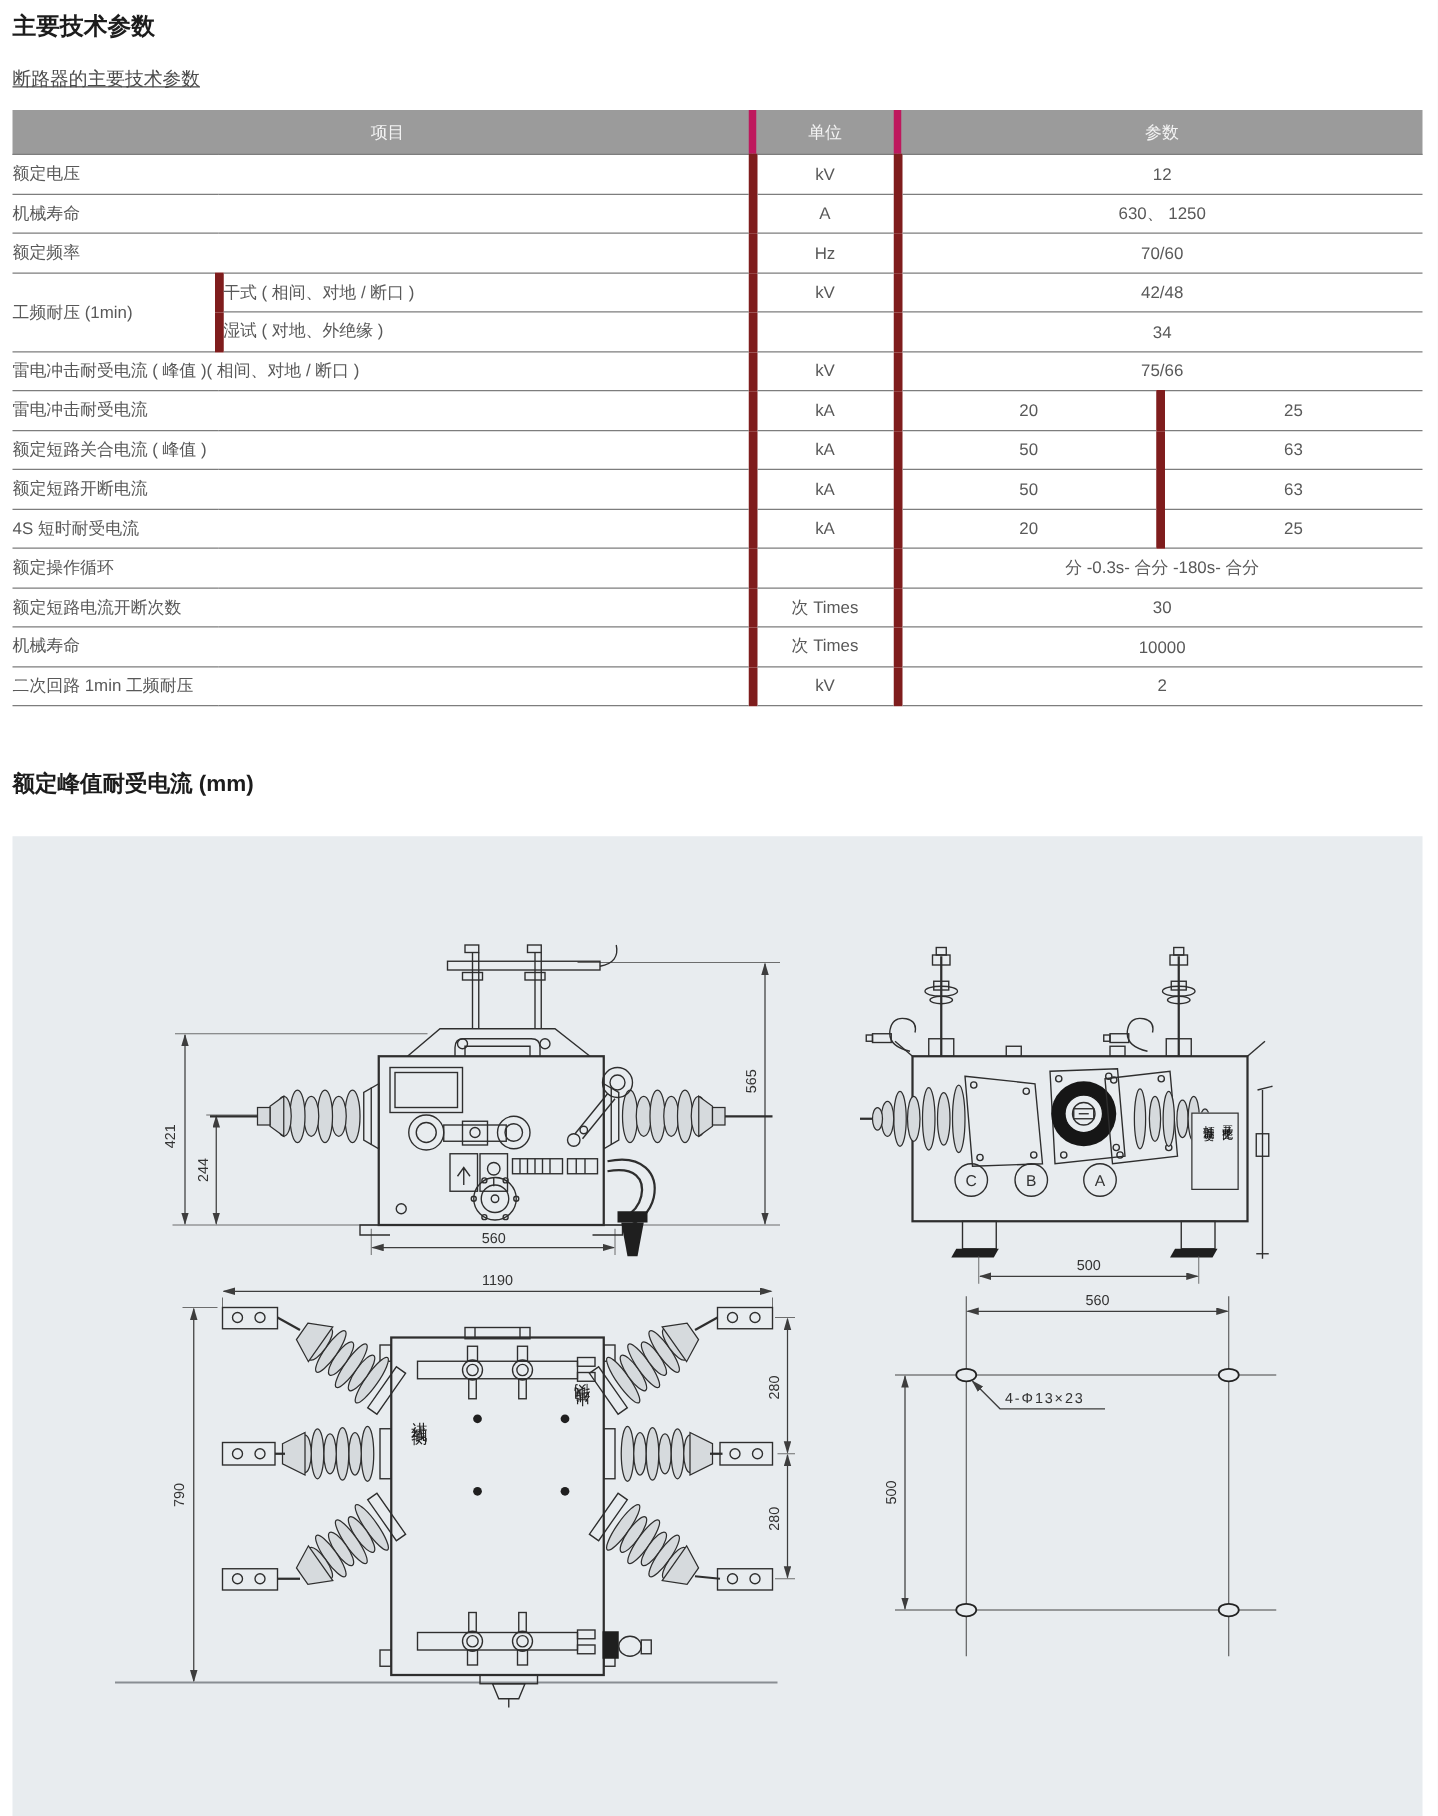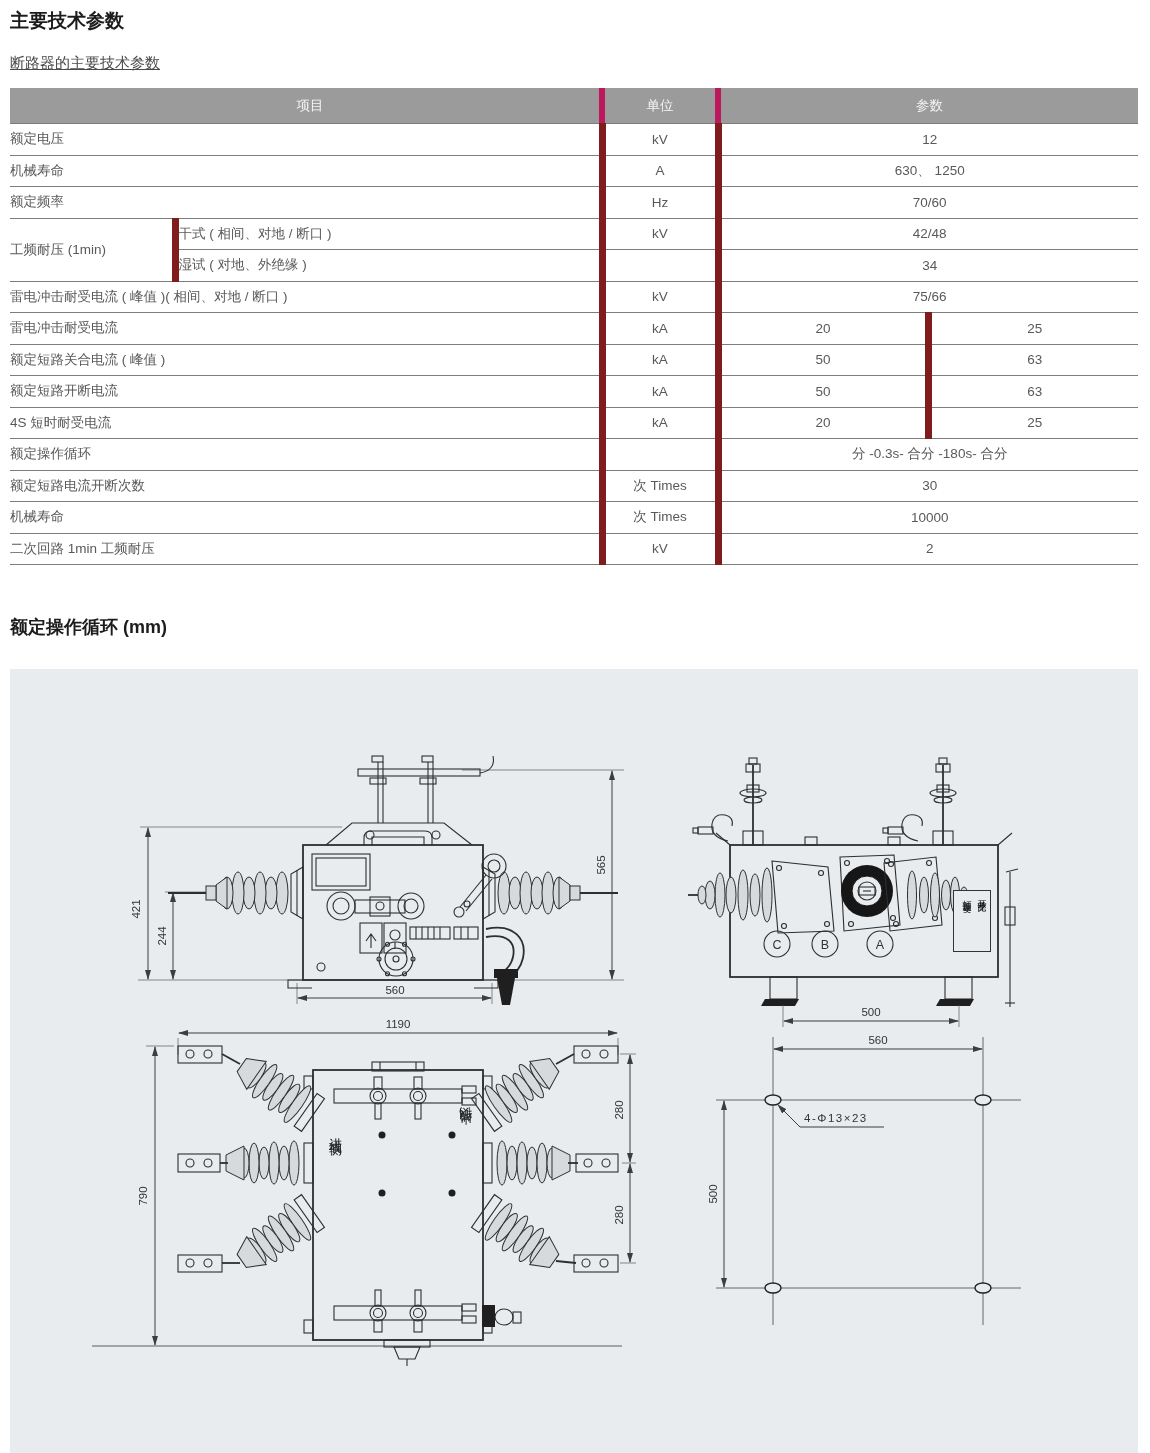--- a/index.html
+++ b/index.html
@@ -141,21 +141,21 @@
       </tr>
       <tr>
         <td class="item edge" colspan="2">二次回路 1min 工频耐压</td>
         <td class="unit">kV</td>
         <td class="val" colspan="2">2</td>
       </tr>
     </tbody>
       </table>
   </div>
 
-  <div class="sec-title">额定操作循环 (mm)</div>
+  <div class="sec-title">额定峰值耐受电流 (mm)</div>
 
   <div class="panel">
 
     <svg width="1128" height="784" viewBox="0 0 1128 784">
       <defs>
         <marker id="ar" markerWidth="10" markerHeight="8" refX="9" refY="3" orient="auto-start-reverse">
           <path d="M0,0 L10,3 L0,6 Z" fill="#3d3d3d"></path>
         </marker>
       </defs>
 

